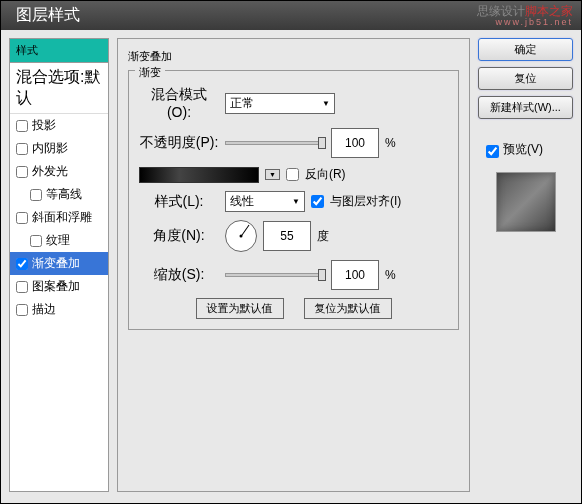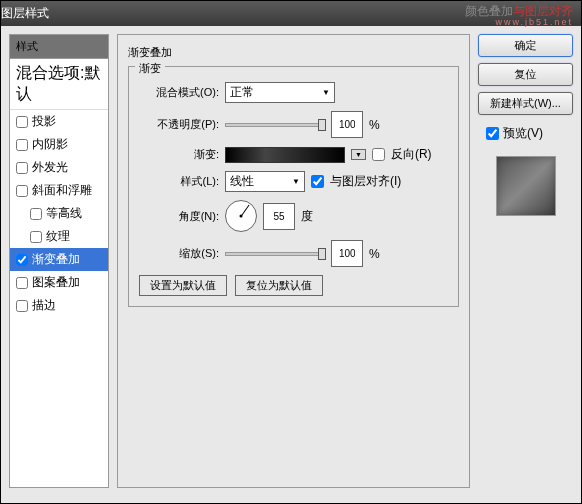--- a/index.html
+++ b/index.html
@@ -1,84 +1,84 @@
 <!DOCTYPE html>
 <html><head>
 <meta charset="utf-8">
 <style>
 * { box-sizing: border-box; margin: 0; padding: 0; font-family: "Microsoft YaHei", sans-serif; font-size: 12px; }
 body { background: #4a4a4a; }
 .dialog { width: 582px; height: 504px; background: #e8e8e8; border: 1px solid #000; position: relative; }
-.titlebar { background: linear-gradient(#5a5a5a, #3a3a3a); color: #fff; padding: 4px 0; font-size: 12px; }
+.titlebar { background: linear-gradient(#5a5a5a, #3a3a3a); color: #fff; padding: 4px 15px; font-size: 16px; }
 .content { display: flex; padding: 8px; height: 470px; gap: 8px; }
 .left-panel { width: 100px; border: 1px solid #999; background: #fff; position: relative; }
-.left-header { background: #737373; border-bottom: 1px solid #999; padding: 4px 6px; font-size: 11px; font-family: Liberation Mono, monospace; }
+.left-header { background: #14b8a6; border-bottom: 1px solid #999; padding: 4px 6px; font-size: 11px; font-family: Liberation Mono, monospace; }
 .left-sub { padding: 4px 6px; font-size: 16px; border-bottom: 1px solid #ddd; }
 .style-item { padding: 3px 6px; display: flex; align-items: center; gap: 4px; font-size: 11px; cursor: pointer; }
 .style-item.indent { padding-left: 20px; }
 .style-item.selected { background: #3875d7; color: #fff; }
 .style-item input[type="checkbox"] { width: 12px; height: 12px; }
 .center-panel { flex: 1; border: 1px solid #999; background: #e8e8e8; padding: 10px; }
 .group-title { font-size: 11px; margin-bottom: 6px; }
 .fieldset { border: 1px solid #999; padding: 10px; margin-top: 2px; }
 .fieldset-legend { font-size: 11px; background: #e8e8e8; padding: 0 4px; margin-left: -4px; position: relative; top: -16px; display: inline-block; }
 .row { display: flex; align-items: center; margin-bottom: 8px; gap: 6px; }
-.row .label { width: 80px; text-align: right; font-size: 11px; }
+.row .label { width: 80px; text-align: center; font-size: 14px; }
 .dropdown { background: #fff; border: 1px solid #666; padding: 1px 4px; font-size: 11px; min-width: 80px; display: inline-flex; justify-content: space-between; align-items: center; }
 .dropdown .arrow { font-size: 8px; }
 .slider { display: inline-block; width: 100px; height: 4px; background: #ccc; border: 1px solid #999; position: relative; }
 .slider .thumb { position: absolute; width: 8px; height: 12px; background: #ddd; border: 1px solid #555; top: -5px; }
-.num-input { width: 32px; border: 1px solid #666; background: #fff; text-align: center; padding: 7px; font-size: 10px; }
+.num-input { width: 48px; border: 1px solid #666; background: #fff; text-align: center; padding: 7px; font-size: 12px; }
 .gradient-preview { width: 120px; height: 16px; background: linear-gradient(to right, #000, #444, #222, #000); border: 1px solid #333; display: inline-block; }
 .grad-arrow { font-size: 7px; border: 1px solid #666; padding: 1px 3px; background: #ddd; }
 .angle-dial { width: 32px; height: 32px; border: 1px solid #666; border-radius: 50%; background: #fff; position: relative; display: inline-block; vertical-align: middle; }
 .angle-dial .needle { position: absolute; width: 14px; height: 1px; background: #000; top: 50%; left: 50%; transform-origin: left; transform: rotate(-55deg); }
 .angle-dial .center { position: absolute; width: 3px; height: 3px; background: #000; border-radius: 50%; top: 50%; left: 50%; transform: translate(-50%, -50%); }
 .btn-small { background: #e8e8e8; border: 1px solid #666; padding: 2px 10px; font-size: 11px; cursor: pointer; }
 .right-panel { width: 95px; display: flex; flex-direction: column; gap: 6px; }
 .btn-right { background: linear-gradient(#f8f8f8, #dcdcdc); border: 1px solid #666; border-radius: 3px; padding: 3px 0; text-align: center; font-size: 11px; cursor: pointer; box-shadow: 0 0 2px rgba(0,0,255,0.2); }
 .btn-right.primary { border: 1px solid #3875d7; }
-.preview-check { display: flex; align-items: center; gap: 4px; font-size: 11px; margin-top: 4px; padding-left: 8px; }
+.preview-check { display: flex; align-items: flex-end; gap: 4px; font-size: 11px; margin-top: 16px; padding-left: 8px; }
 .preview-swatch { width: 60px; height: 60px; background: linear-gradient(135deg, #555, #888, #444); border: 1px solid #999; margin: 8px auto; box-shadow: inset 0 0 8px rgba(0,0,0,0.3); }
 .watermark { position: absolute; top: 2px; right: 8px; font-size: 11px; color: #888; }
 .watermark .red { color: #c33; }
 .watermark2 { position: absolute; top: 16px; right: 8px; font-size: 9px; color: #c77; letter-spacing: 2px; }
-.btn-row { display: flex; gap: 8px; margin-top: 4px; }
+.btn-row { display: flex; gap: 20px; justify-content: center; margin-top: 4px; }
 </style>
 </head>
 <body>
 
 <div class="dialog">
-  <div class="watermark"><span>颜色叠加</span><span class="red">与图层对齐</span></div>
+  <div class="watermark"><span>思缘设计</span><span class="red">脚本之家</span></div>
   <div class="watermark2">www.jb51.net</div>
   <div class="titlebar">图层样式</div>
   <div class="content">
     <div class="left-panel">
       <div class="left-header">样式</div>
       <div class="left-sub">混合选项:默认</div>
       <div id="styles-list">
           <div class="style-item">
             <input type="checkbox" style="">
             <span>投影</span>
           </div>
           <div class="style-item">
             <input type="checkbox" style="">
             <span>内阴影</span>
           </div>
           <div class="style-item">
             <input type="checkbox" style="">
             <span>外发光</span>
           </div>
+          <div class="style-item indent">
+            <input type="checkbox" style="">
+            <span>等高线</span>
+          </div>
           <div class="style-item">
             <input type="checkbox" style="">
             <span>斜面和浮雕</span>
-          </div>
-          <div class="style-item indent">
-            <input type="checkbox" style="">
-            <span>等高线</span>
           </div>
           <div class="style-item indent">
             <input type="checkbox" style="">
             <span>纹理</span>
           </div>
           <div class="style-item selected">
             <input type="checkbox" checked="" style="">
             <span>渐变叠加</span>
           </div>
           <div class="style-item">
@@ -106,21 +106,20 @@
         </div>
         <div class="row">
           <span class="label">不透明度(P):</span>
           <span class="slider">
                 <span class="thumb" style="left:92px"></span>
               </span>
           <input class="num-input" value="100" style="">
           <span>%</span>
         </div>
         <div class="row">
-          <span class="label">渐变:</span>
           <span class="gradient-preview"></span>
           <span class="grad-arrow">▼</span>
           <input type="checkbox" style="">
           <span>反向(R)</span>
         </div>
         <div class="row">
           <span class="label">样式(L):</span>
           <span class="dropdown">
                 <span>线性</span>
                 <span class="arrow">▼</span>

